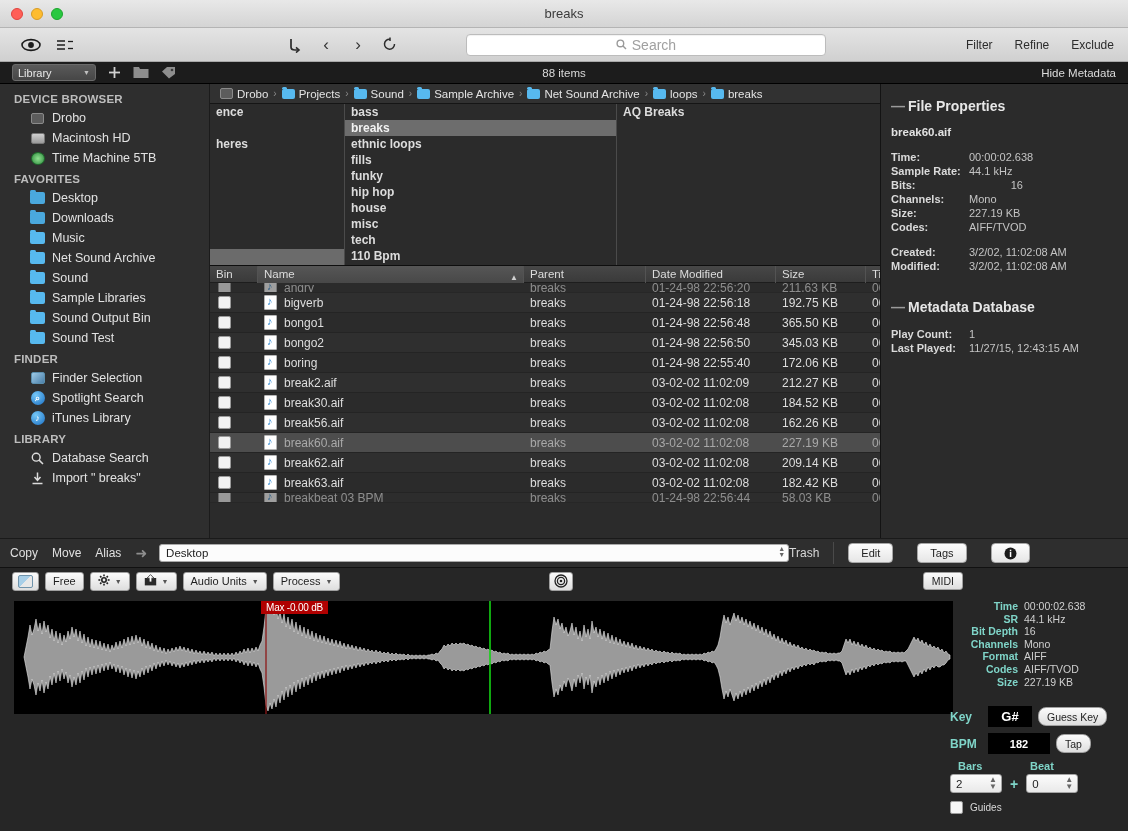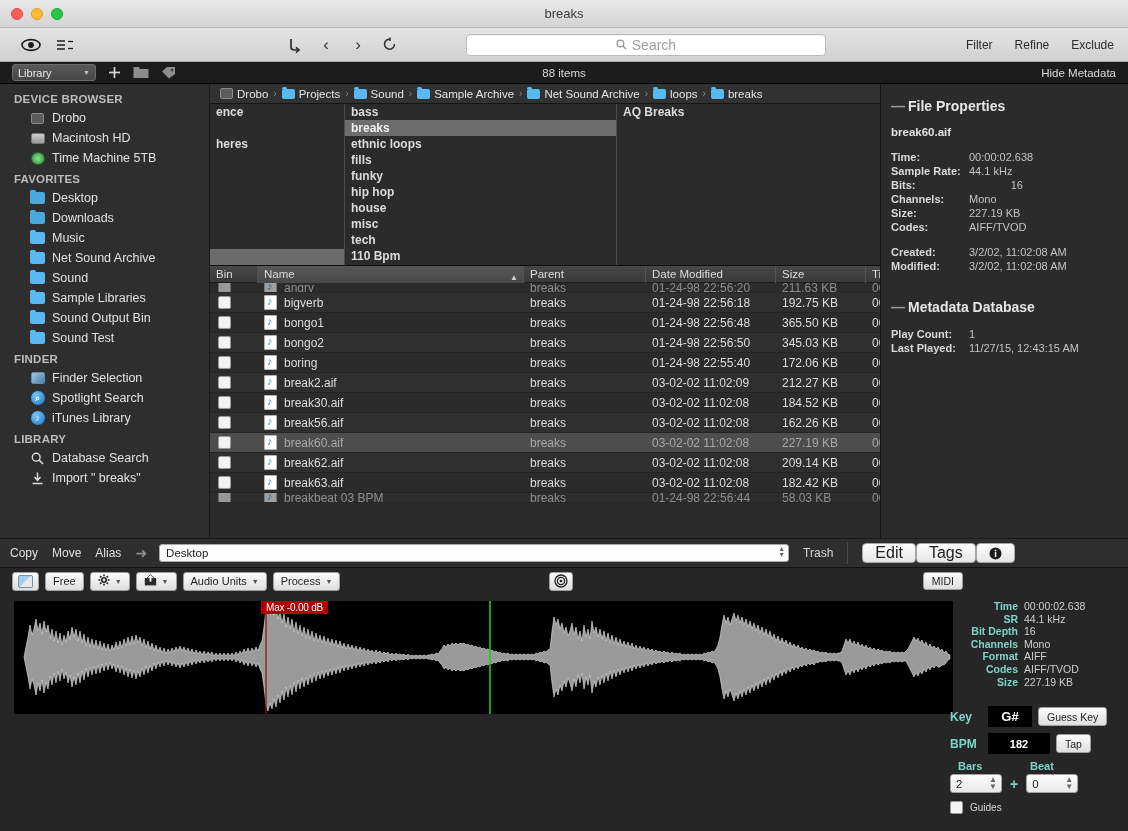--- a/index.html
+++ b/index.html
@@ -217,28 +217,28 @@
     flex: 0 0 630px; height: 18px; background: #fcfcfc;
     border: 1px solid #a9a9a9; border-radius: 3px;
     display: flex; align-items: center; padding: 0 6px;
     font-size: 11.5px; color: #222; position: relative;
   }
   .stepper {
     position: absolute; right: 3px; top: 1px;
     display: flex; flex-direction: column; line-height: 6px;
     font-size: 7px; color: #666;
   }
-  .trash-lbl { font-size: 12px; color: #d8d8d8; margin-left: 14px; }
+  .trash-lbl { font-size: 12px; color: #d8d8d8; }
   .act-sep { width:1px; height:22px; background:#4a4a4a; margin:0 14px; }
   .btn-g {
     height: 20px; padding: 0 12px; border-radius: 4px;
     background: linear-gradient(#fdfdfd,#e6e6e6); border: 1px solid #a6a6a6;
-    font-size: 16px; color: #222;
+    font-size: 11px; color: #222;
     display: flex; align-items: center; justify-content: center;
-    margin-right: 0;
+    margin-right: 24px;
   }
 
   
   .player { background: #262626; height: 281px; position: relative; }
   .ptoolbar {
     height: 26px; display: flex; align-items: center;
     padding: 0 12px; gap: 6px;
   }
   .pbtn {
     height: 19px; border-radius: 3px;
@@ -289,21 +289,21 @@
   .keybpm { position: absolute; right: 8px; top: 138px; width: 170px; }
   .kb-row { display: flex; align-items: center; gap: 6px; margin-bottom: 6px; }
   .kb-lbl { width: 32px; font-size: 12px; color: #7fd4c8; font-weight: 700; }
   .kb-val {
     background: #000; color: #fff; font-size: 13px; font-weight: 700;
     min-width: 44px; height: 21px; display: flex; align-items: center; justify-content: center;
     padding: 0 8px;
   }
   .kb-val.bpm { min-width: 62px; font-size: 11px; }
   .kb-btn {
-    height: 19px; padding: 0 8px; border-radius: 3px;
+    height: 19px; padding: 0 8px; border-radius: 8px;
     background: linear-gradient(#fbfbfb,#dedede); border: 1px solid #9f9f9f;
     font-size: 10.5px; color: #1e1e1e; display: flex; align-items: center;
   }
 
   
   .barsbeat { position: absolute; right: 8px; top: 192px; width: 170px; }
   .bb-heads { display: flex; font-size: 11px; color: #7fd4c8; font-weight: 700; }
   .bb-h1 { width: 58px; padding-left: 8px; }
   .bb-h2 { width: 22px; }
   .bb-fields { display: flex; align-items: center; gap: 8px; margin-top: 2px; }

